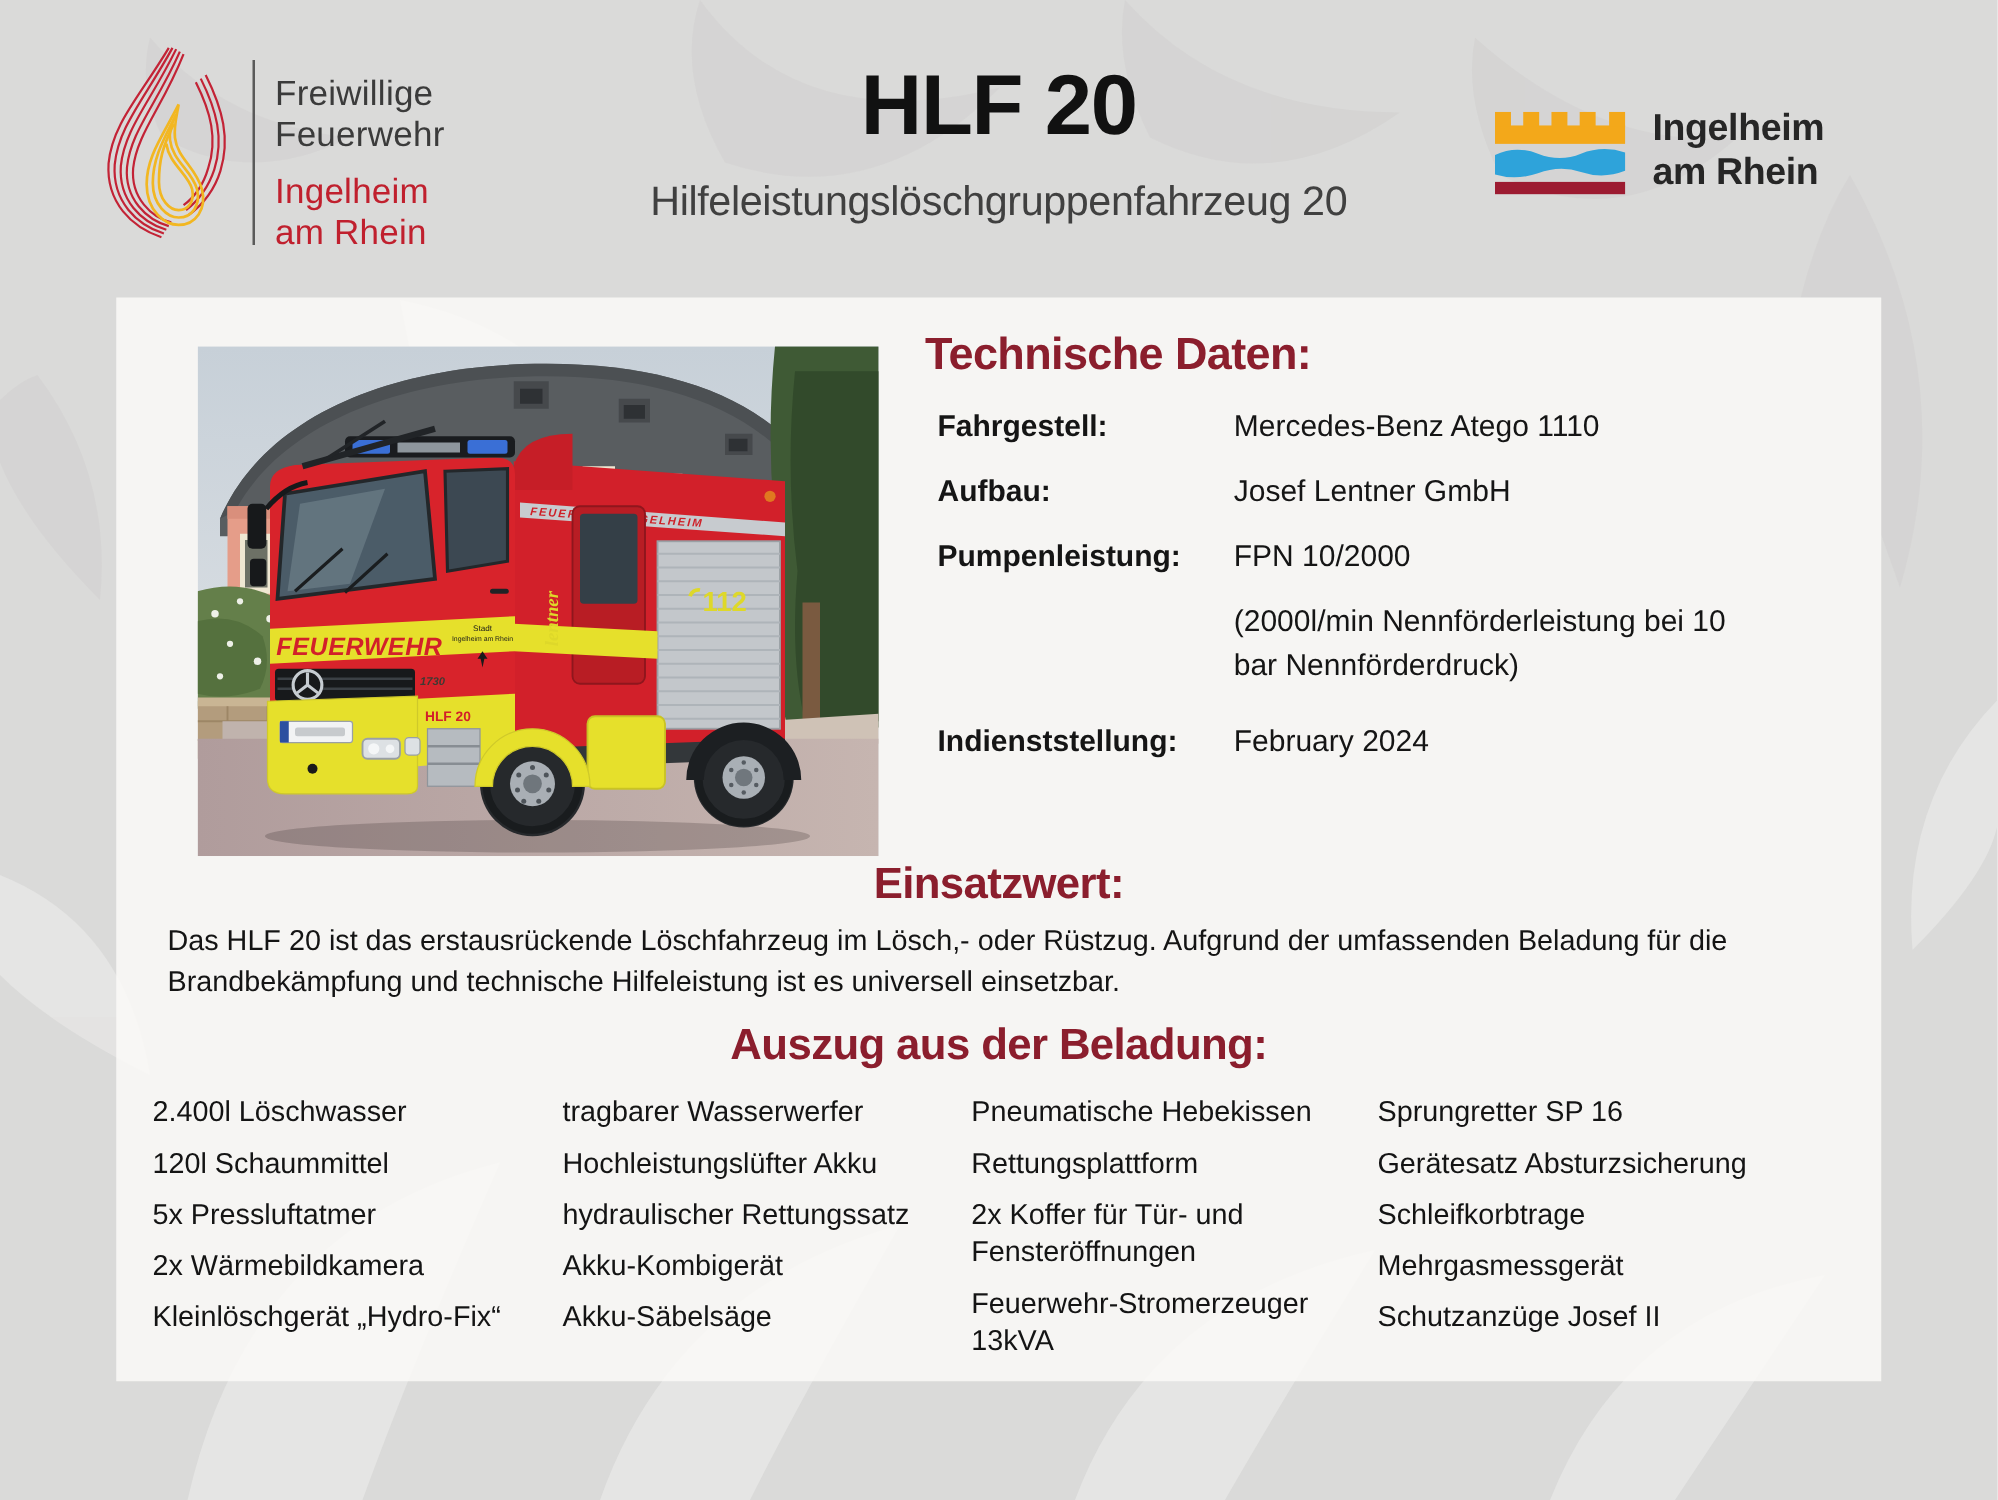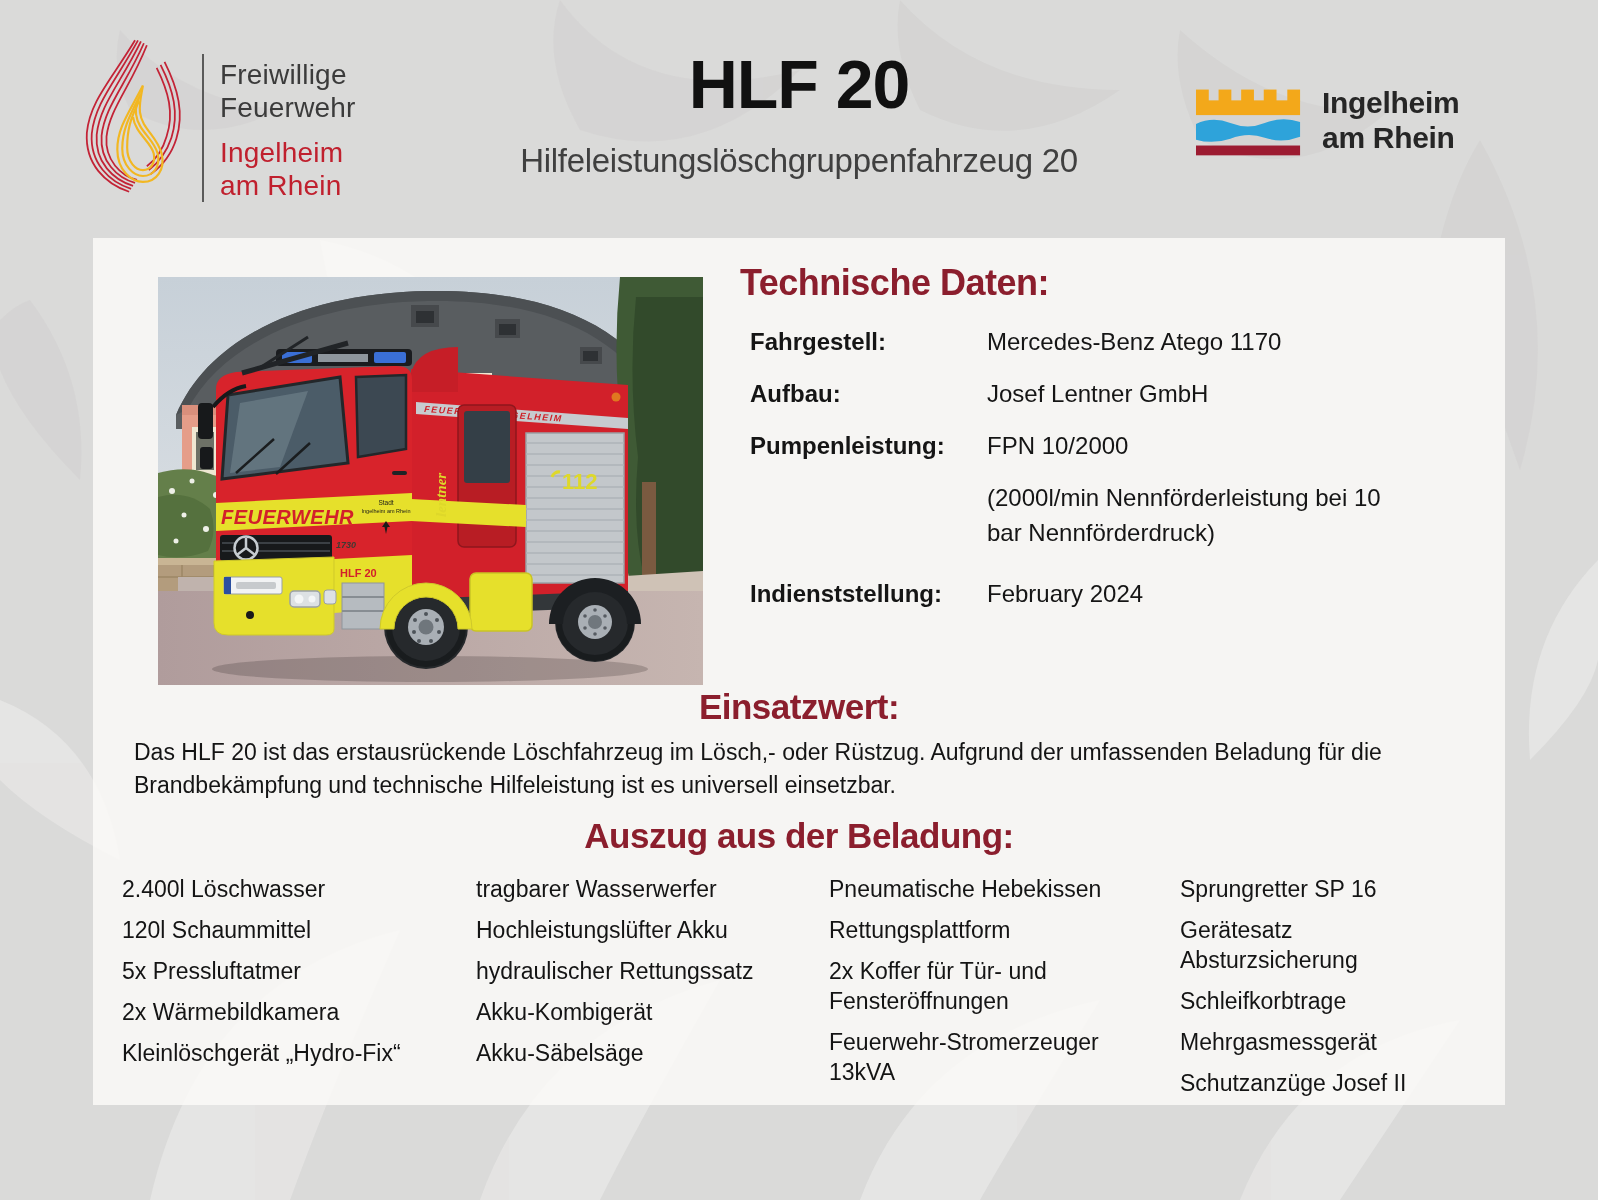--- a/index.html
+++ b/index.html
@@ -13,21 +13,21 @@
   #page{position:absolute;inset:0;width:1598px;height:1200px;}
   
   #watermark{position:absolute;inset:0;z-index:0;}
   
   .panel{
     position:absolute;left:93px;top:238px;width:1412px;height:867px;
     background:rgba(250,249,247,0.87);
     z-index:2;
   }
   
-  .org-logo{position:absolute;left:78px;top:30px;display:flex;align-items:flex-end;z-index:3;}
+  .org-logo{position:absolute;left:78px;top:30px;display:flex;align-items:center;z-index:3;}
   .org-logo .flame{width:118px;height:168px;}
   .org-logo .divider{width:2px;height:148px;background:#5a5a5a;margin:12px 16px 0 6px;}
   .org-logo .text{padding-top:28px;}
   .org-name{font-size:28px;line-height:33px;color:#3b3b3b;font-weight:500;letter-spacing:0.2px;}
   .org-city{font-size:28px;line-height:33px;color:#c0202e;font-weight:500;margin-top:12px;letter-spacing:0.2px;}
   .title-block{position:absolute;left:0;right:0;top:50px;text-align:center;z-index:3;}
   .title-block h1{margin:0;font-size:68px;line-height:1.0;font-weight:700;color:#111;letter-spacing:-1px;}
   .title-block .subtitle{margin-top:24px;font-size:33px;font-weight:500;color:#404040;letter-spacing:-0.3px;}
   .city-logo{position:absolute;left:1196px;top:84px;display:flex;align-items:center;gap:18px;z-index:3;}
   .city-logo .emblem{width:108px;height:72px;}
@@ -42,21 +42,20 @@
   .tech-label{width:237px;font-weight:700;flex:none;margin-left:10px;}
   .tech-value{width:400px;}
   
   .lower{position:absolute;left:0;top:448px;width:100%;z-index:3;}
   .section-heading{margin:0;text-align:center;font-size:35px;font-weight:800;color:#8b1e2d;letter-spacing:-0.5px;line-height:42px;}
   .einsatz-text{margin:8px auto 14px auto;width:1330px;text-align:left;font-size:23px;line-height:1.42;color:#141414;}
   .beladung-heading{margin-top:14px;margin-bottom:14px;}
   .equip-grid{
     display:grid;grid-template-columns:328px 327px 325px 1fr;
     padding:4px 30px 0 29px;
-    gap:26px;
   }
   .equip-item{font-size:23px;line-height:1.3;margin-bottom:11px;padding-right:24px;color:#141414;}
 </style>
 </head>
 <body>
 
 <div id="page">
 
   <svg id="watermark" width="1598" height="1200" viewBox="0 0 1598 1200" xmlns="http://www.w3.org/2000/svg" aria-hidden="true">
     <g fill="#d1d0cf" opacity="0.55">
@@ -316,21 +315,21 @@
         <path d="M222,352 A46,46 0 0 1 314,352 L300,352 A32,32 0 0 0 236,352 Z" fill="#e6e02b" stroke="#cfc92a"></path>
       </svg>
     </div>
 
     <div class="tech">
       <h2>Technische Daten:</h2>
       <div class="tech-rows">
 
           <div class="tech-row">
             <div class="tech-label">Fahrgestell:</div>
-            <div class="tech-value">Mercedes-Benz Atego 1170</div>
+            <div class="tech-value">Mercedes-Benz Atego 1110</div>
           </div>
 
           <div class="tech-row">
             <div class="tech-label">Aufbau:</div>
             <div class="tech-value">Josef Lentner GmbH</div>
           </div>
 
           <div class="tech-row">
             <div class="tech-label">Pumpenleistung:</div>
             <div class="tech-value">FPN 10/2000</div>

